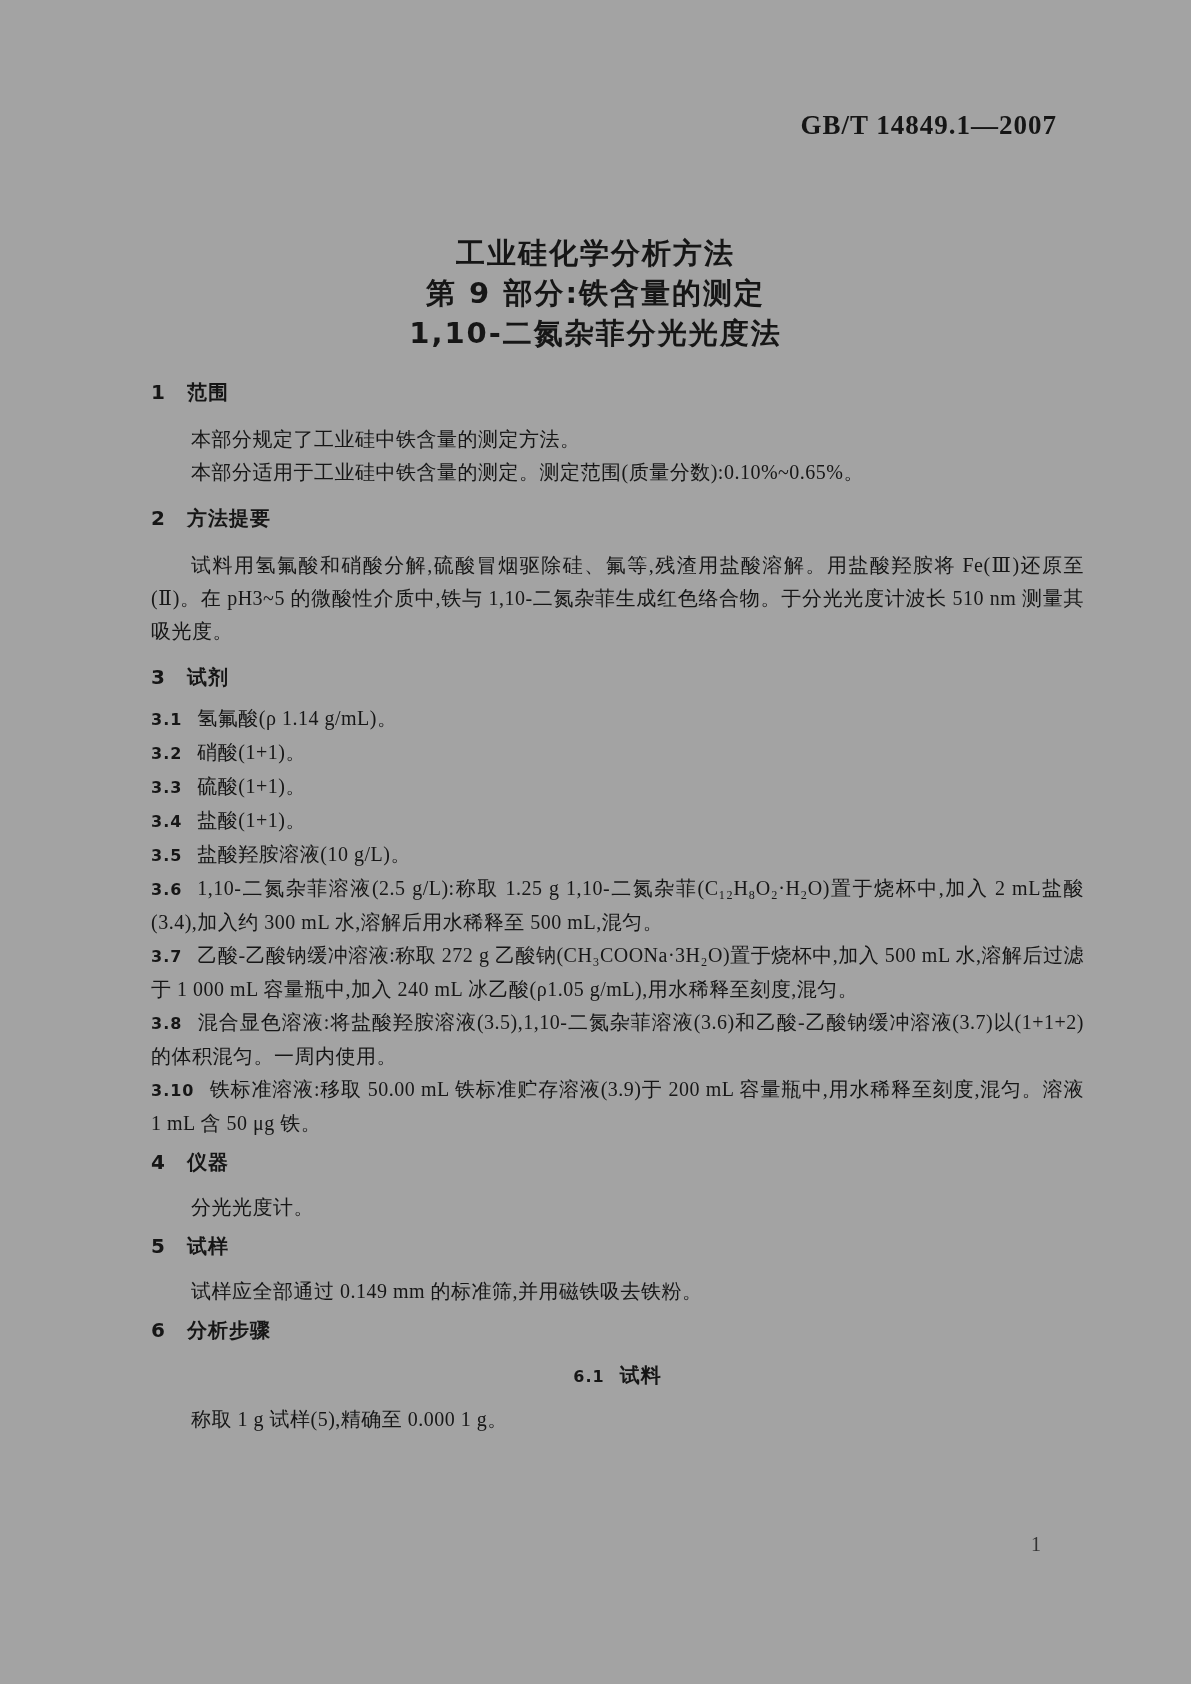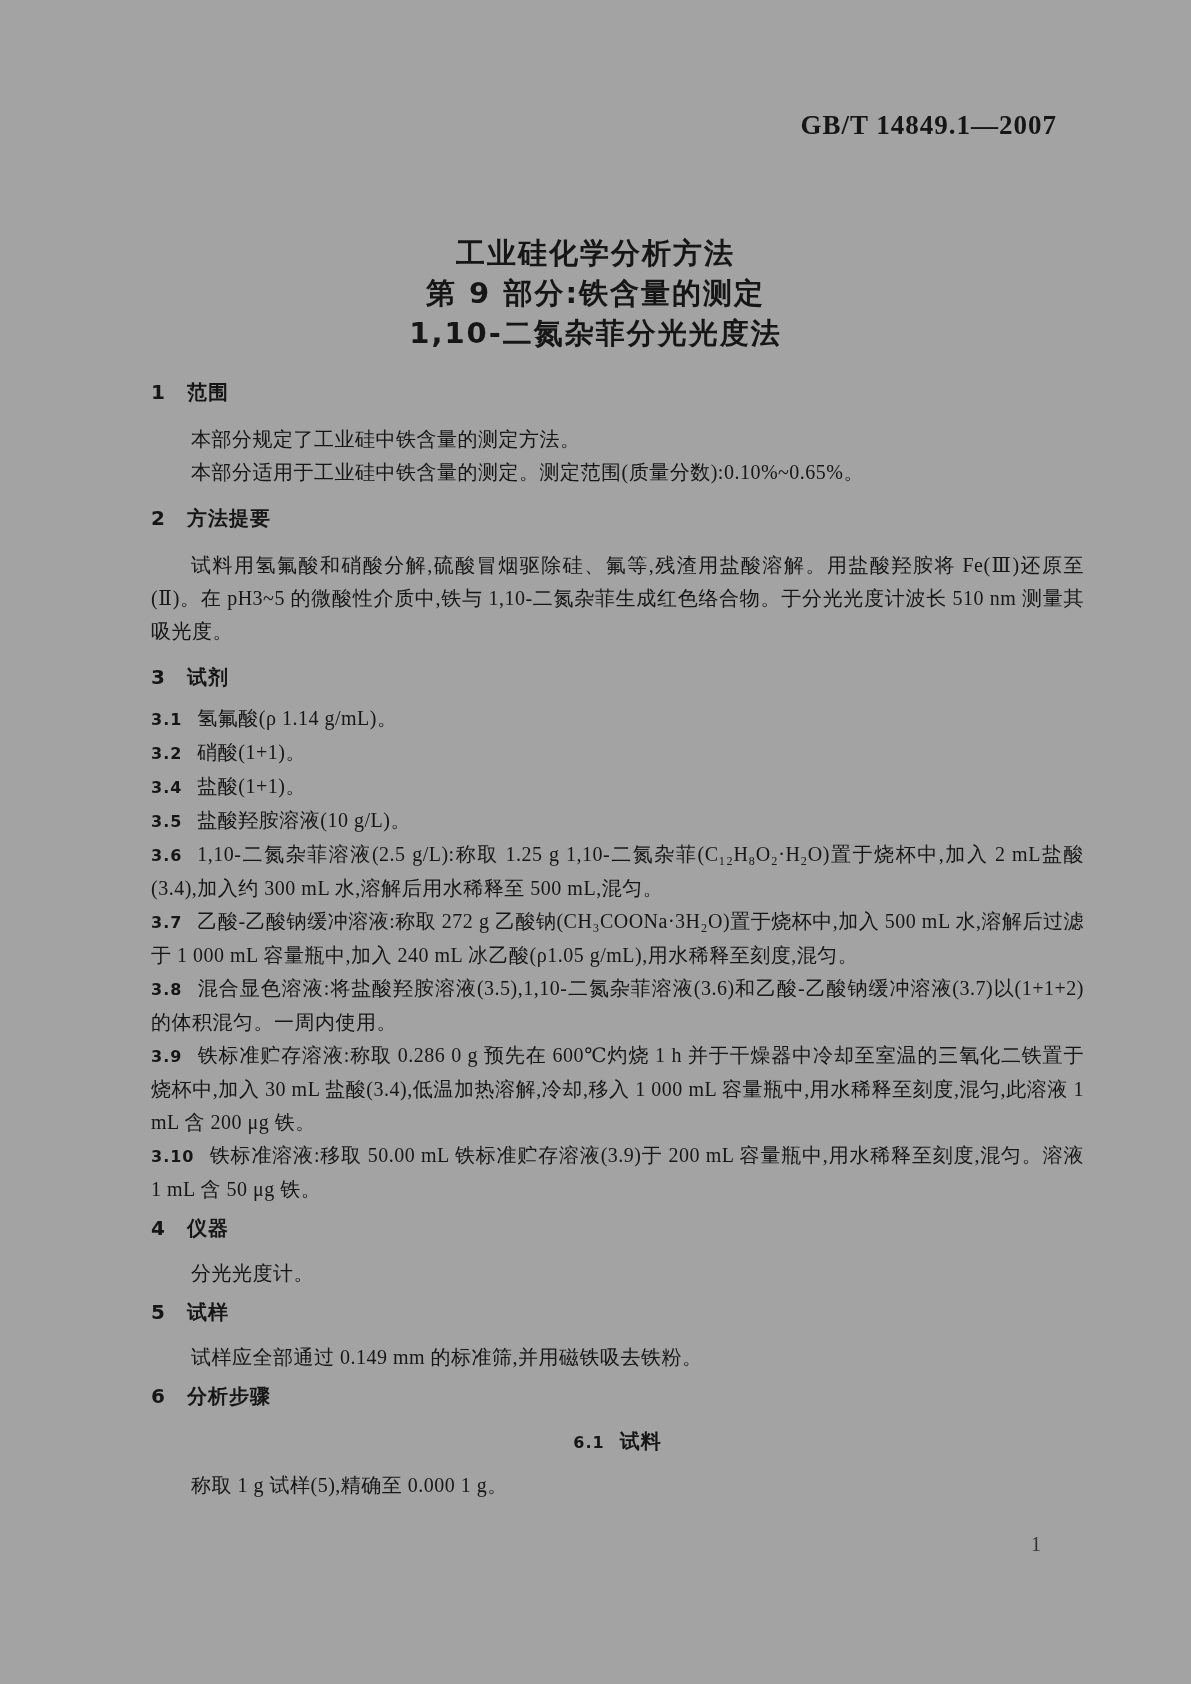--- a/index.html
+++ b/index.html
@@ -101,26 +101,26 @@
 
   <main class="content">
       <h2><span class="num">1</span><span>范围</span></h2>
       <p class="para">本部分规定了工业硅中铁含量的测定方法。</p>
       <p class="para">本部分适用于工业硅中铁含量的测定。测定范围(质量分数):0.10%~0.65%。</p>
       <h2><span class="num">2</span><span>方法提要</span></h2>
       <p class="para">试料用氢氟酸和硝酸分解,硫酸冒烟驱除硅、氟等,残渣用盐酸溶解。用盐酸羟胺将 Fe(Ⅲ)还原至(Ⅱ)。在 pH3~5 的微酸性介质中,铁与 1,10-二氮杂菲生成红色络合物。于分光光度计波长 510 nm 测量其吸光度。</p>
       <h2><span class="num">3</span><span>试剂</span></h2>
       <p class="item"><span class="lbl">3.1</span><span>氢氟酸(ρ 1.14 g/mL)。</span></p>
       <p class="item"><span class="lbl">3.2</span><span>硝酸(1+1)。</span></p>
+      <p class="item"><span class="lbl">3.3</span><span>硫酸(1+1)。</span></p>
       <p class="item"><span class="lbl">3.4</span><span>盐酸(1+1)。</span></p>
       <p class="item"><span class="lbl">3.5</span><span>盐酸羟胺溶液(10 g/L)。</span></p>
       <p class="item"><span class="lbl">3.6</span><span>1,10-二氮杂菲溶液(2.5 g/L):称取 1.25 g 1,10-二氮杂菲(C₁₂H₈O₂·H₂O)置于烧杯中,加入 2 mL盐酸(3.4),加入约 300 mL 水,溶解后用水稀释至 500 mL,混匀。</span></p>
       <p class="item"><span class="lbl">3.7</span><span>乙酸-乙酸钠缓冲溶液:称取 272 g 乙酸钠(CH₃COONa·3H₂O)置于烧杯中,加入 500 mL 水,溶解后过滤于 1 000 mL 容量瓶中,加入 240 mL 冰乙酸(ρ1.05 g/mL),用水稀释至刻度,混匀。</span></p>
       <p class="item"><span class="lbl">3.8</span><span>混合显色溶液:将盐酸羟胺溶液(3.5),1,10-二氮杂菲溶液(3.6)和乙酸-乙酸钠缓冲溶液(3.7)以(1+1+2)的体积混匀。一周内使用。</span></p>
-      <p class="item"><span class="lbl">3.9</span><span>铁标准贮存溶液:称取 0.286 0 g 预先在 600℃灼烧 1 h 并于干燥器中冷却至室温的三氧化二铁置于烧杯中,加入 30 mL 盐酸(3.4),低温加热溶解,冷却,移入 1 000 mL 容量瓶中,用水稀释至刻度,混匀,此溶液 1 mL 含 200 μg 铁。</span></p>
       <p class="item"><span class="lbl">3.10</span><span>铁标准溶液:移取 50.00 mL 铁标准贮存溶液(3.9)于 200 mL 容量瓶中,用水稀释至刻度,混匀。溶液 1 mL 含 50 μg 铁。</span></p>
       <h2 class="tight"><span class="num">4</span><span>仪器</span></h2>
       <p class="para tpara">分光光度计。</p>
       <h2 class="tight"><span class="num">5</span><span>试样</span></h2>
       <p class="para tpara">试样应全部通过 0.149 mm 的标准筛,并用磁铁吸去铁粉。</p>
       <h2 class="tight"><span class="num">6</span><span>分析步骤</span></h2>
       <p class="subheading"><span class="lbl">6.1</span><span>试料</span></p>
       <p class="para tpara">称取 1 g 试样(5),精确至 0.000 1 g。</p>
     </main>
 

